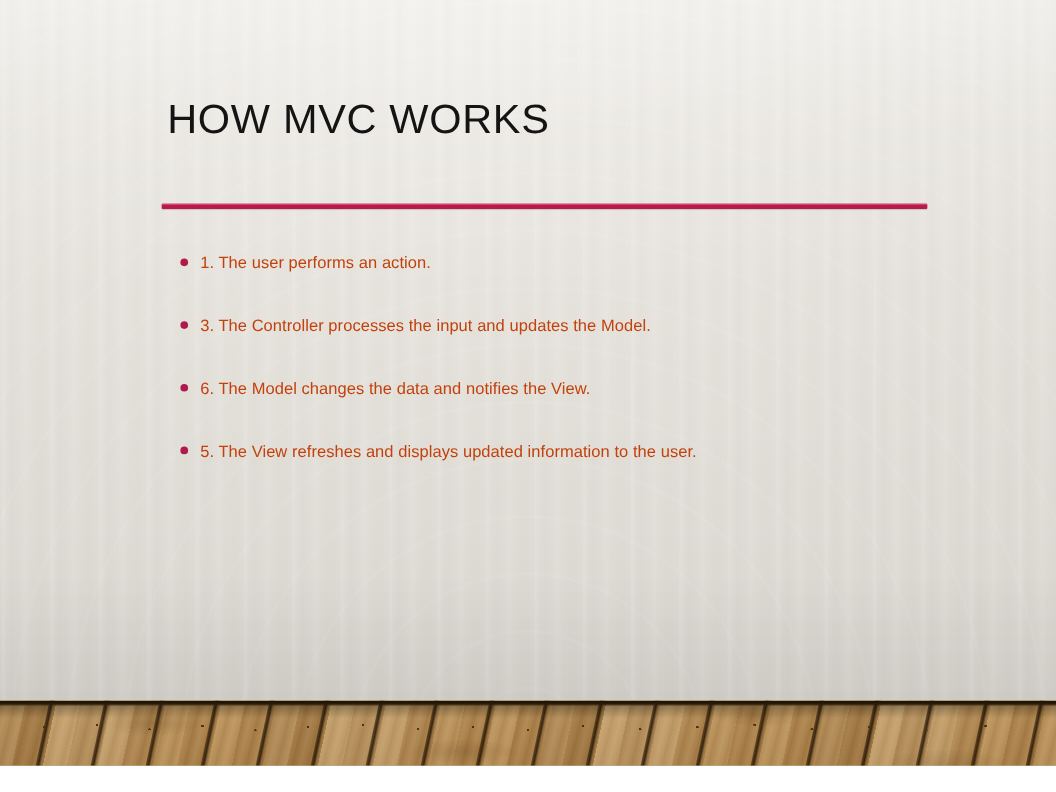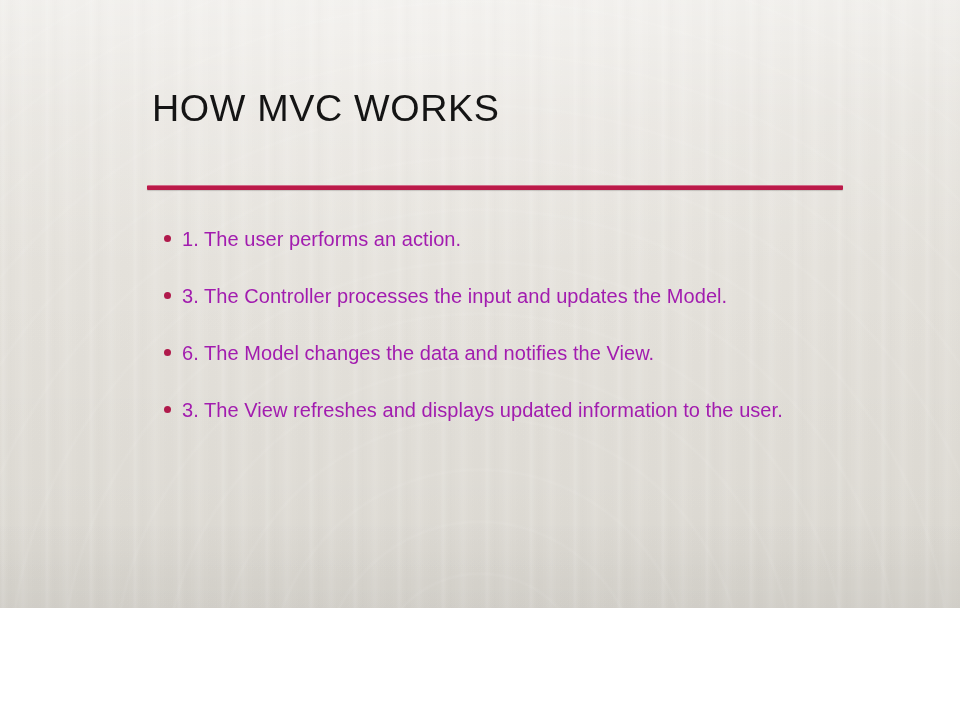--- a/index.html
+++ b/index.html
@@ -5,21 +5,21 @@
   * { margin:0; padding:0; box-sizing:border-box; }
 
   html, body {
     width:960px; height:720px;
     overflow:hidden;
     font-family:"Liberation Sans", sans-serif;
   }
 
   #slide {
     position:relative;
-    width:960px; height:608px;
+    width:960px; height:696px;
     background:#e4e1db;
     overflow:hidden;
   }
 
   
   .wall {
     position:absolute;
     left:0; top:0; width:960px; height:638px;
     background:
       linear-gradient(to bottom,
@@ -100,23 +100,23 @@
   .body-list {
     position:absolute;
     left:158px; top:219px;
     width:680px;
   }
   .bullet-row {
     position:relative;
     padding-left:24px;
     margin-bottom:16px;
     font-family:"Liberation Sans", sans-serif;
-    font-size:20px;
+    font-size:15px;
     line-height:41px;
-    color:#a21caf;
+    color:#c2410c;
     letter-spacing:0.05px;
   }
   .bullet-dot {
     position:absolute;
     left:6px; top:16px;
     width:7px; height:7px;
     border-radius:50%;
     background:#b0194b;
   }
   .bullet-text { display:block; }
@@ -241,21 +241,21 @@
       <span class="bullet-text">3. The Controller processes the input and updates the Model.</span>
     </div>
 
     <div class="bullet-row">
       <span class="bullet-dot"></span>
       <span class="bullet-text">6. The Model changes the data and notifies the View.</span>
     </div>
 
     <div class="bullet-row">
       <span class="bullet-dot"></span>
-      <span class="bullet-text">3. The View refreshes and displays updated information to the user.</span>
+      <span class="bullet-text">5. The View refreshes and displays updated information to the user.</span>
     </div>
 
   </div>
 
   <div class="floor">
     <div class="floor-planks"></div>
     <div class="floor-grain2"></div>
     <div class="floor-nails"></div>
     <div class="floor-topline"></div>
     <div class="floor-shadow"></div>

